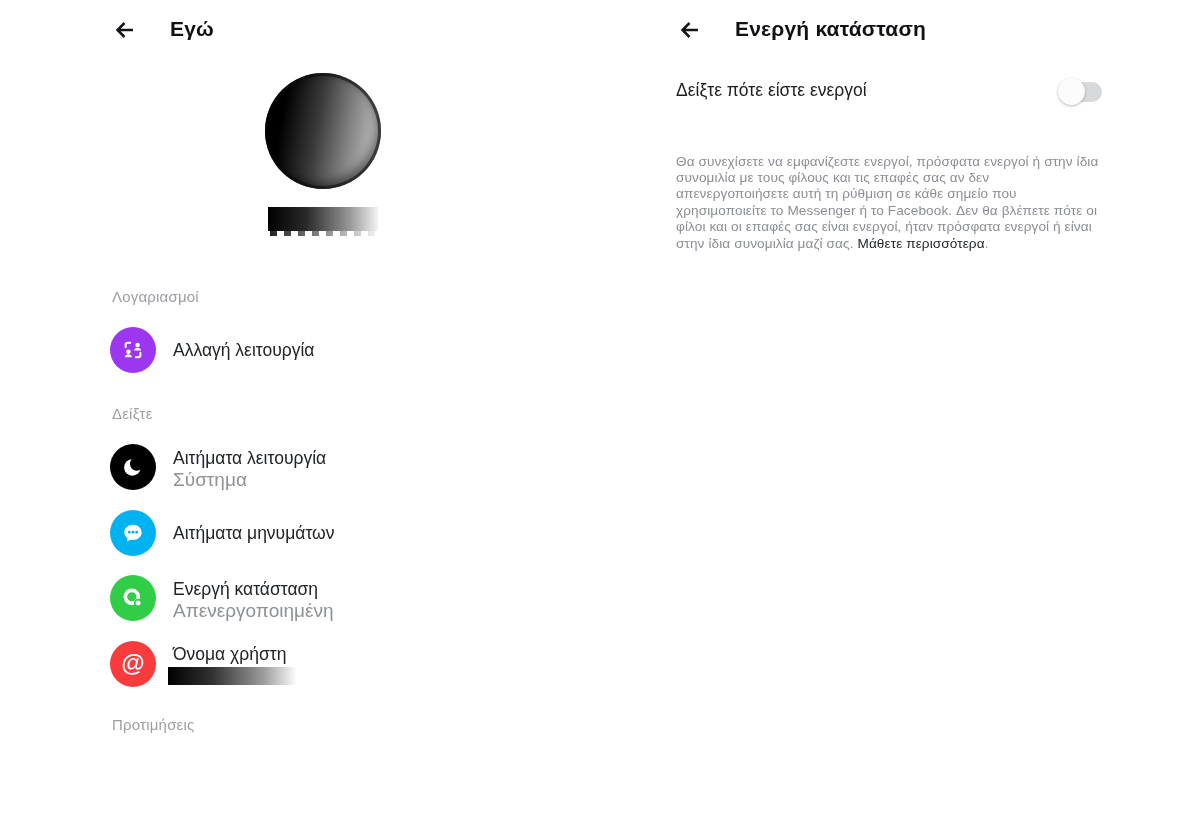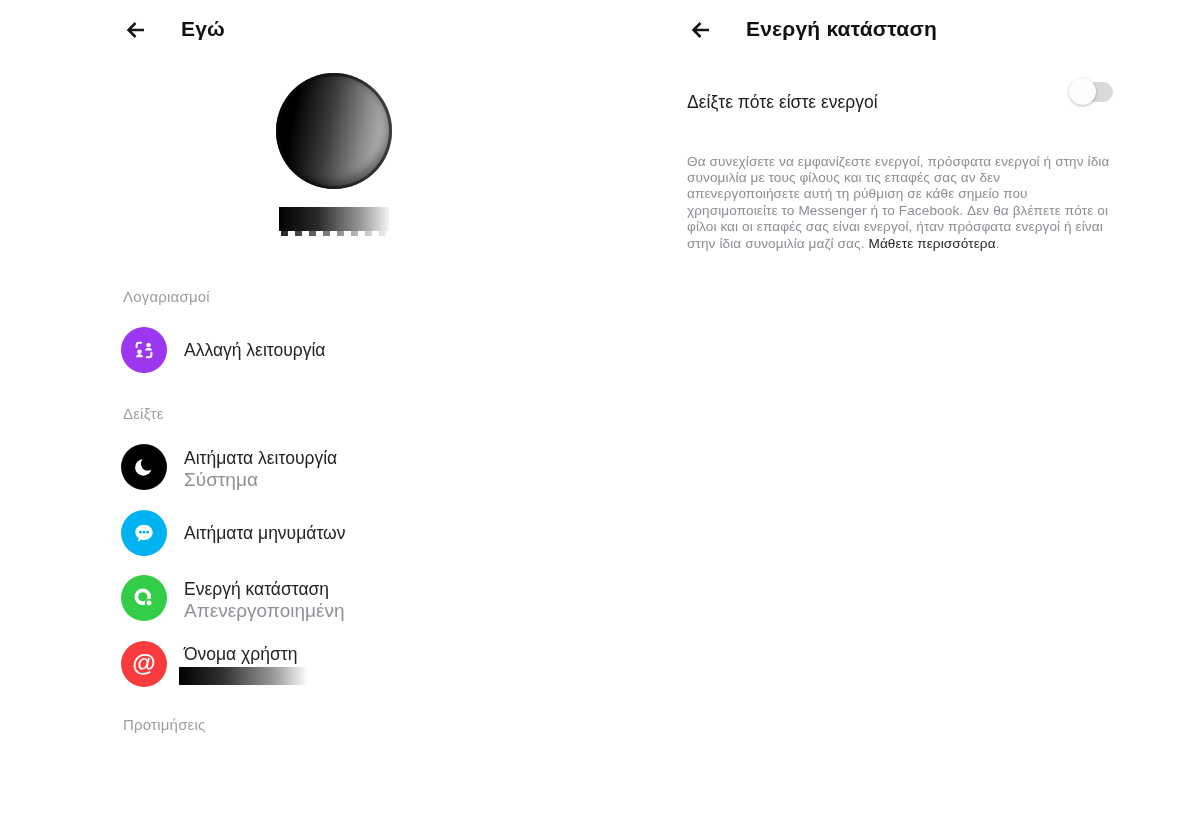--- a/index.html
+++ b/index.html
@@ -1,20 +1,20 @@
 <!DOCTYPE html>
 <html><head>
 <meta charset="utf-8">
 <style>
   html,body{margin:0;padding:0;background:#fff;}
   .canvas{
     position:relative;width:1200px;height:824px;background:#fff;overflow:hidden;
     font-family:"Liberation Sans","DejaVu Sans",sans-serif;color:#1b1d20;
   }
-  .screen{position:absolute;top:0;width:600px;height:824px;background:#fff;margin-left:11px;}
+  .screen{position:absolute;top:0;width:600px;height:824px;background:#fff;}
   .screen.left{left:0;}
   .screen.right{left:600px;}
 
   .back-btn{position:absolute;background:none;border:none;padding:0;cursor:pointer;width:28px;height:28px;}
   .screen.left .back-btn{left:111px;top:16px;}
   .screen.right .back-btn{left:76px;top:16px;}
   .page-title{position:absolute;top:17px;font-size:21px;font-weight:700;color:#0f1114;margin:0;letter-spacing:.2px;}
   .screen.left .page-title{left:170px;}
   .screen.right .page-title{left:135px;}
 
@@ -43,21 +43,21 @@
   }
   .row-text{margin-left:17px;display:flex;flex-direction:column;justify-content:center;}
   .row-label{font-size:17.5px;color:#212428;line-height:22px;}
   .row-sub{font-size:19px;color:#8e9196;line-height:17px;margin-top:2px;}
   .user-redact{
     width:129px;height:18px;margin-top:2px;margin-left:-5px;
     background:linear-gradient(90deg,#000 0%,#333 35%,#9f9f9f 75%,#fff 100%);
   }
   .at-glyph{font-size:24px;font-weight:700;color:#fff;line-height:1;transform:translateY(-1px);}
 
-  .toggle-row-label{position:absolute;left:76px;top:92px;font-size:17.5px;color:#1c1e21;}
+  .toggle-row-label{position:absolute;left:76px;top:80px;font-size:17.5px;color:#1c1e21;}
   .toggle{position:absolute;left:458px;top:78px;width:44px;height:27px;cursor:pointer;}
   .toggle .track{position:absolute;right:0;top:4px;width:38px;height:20px;border-radius:10px;background:#d8d9db;}
   .toggle .knob{position:absolute;left:0;top:0;width:27px;height:27px;border-radius:50%;background:#fcfcfc;box-shadow:0 1px 3px rgba(0,0,0,.28);}
 
   .desc{
     position:absolute;left:76px;top:140px;width:424px;
     font-size:13.6px;line-height:16.4px;color:#8b8e93;letter-spacing:.1px;
   }
   .learn-more{font-weight:400;color:#1f2226;cursor:pointer;}
 </style>

